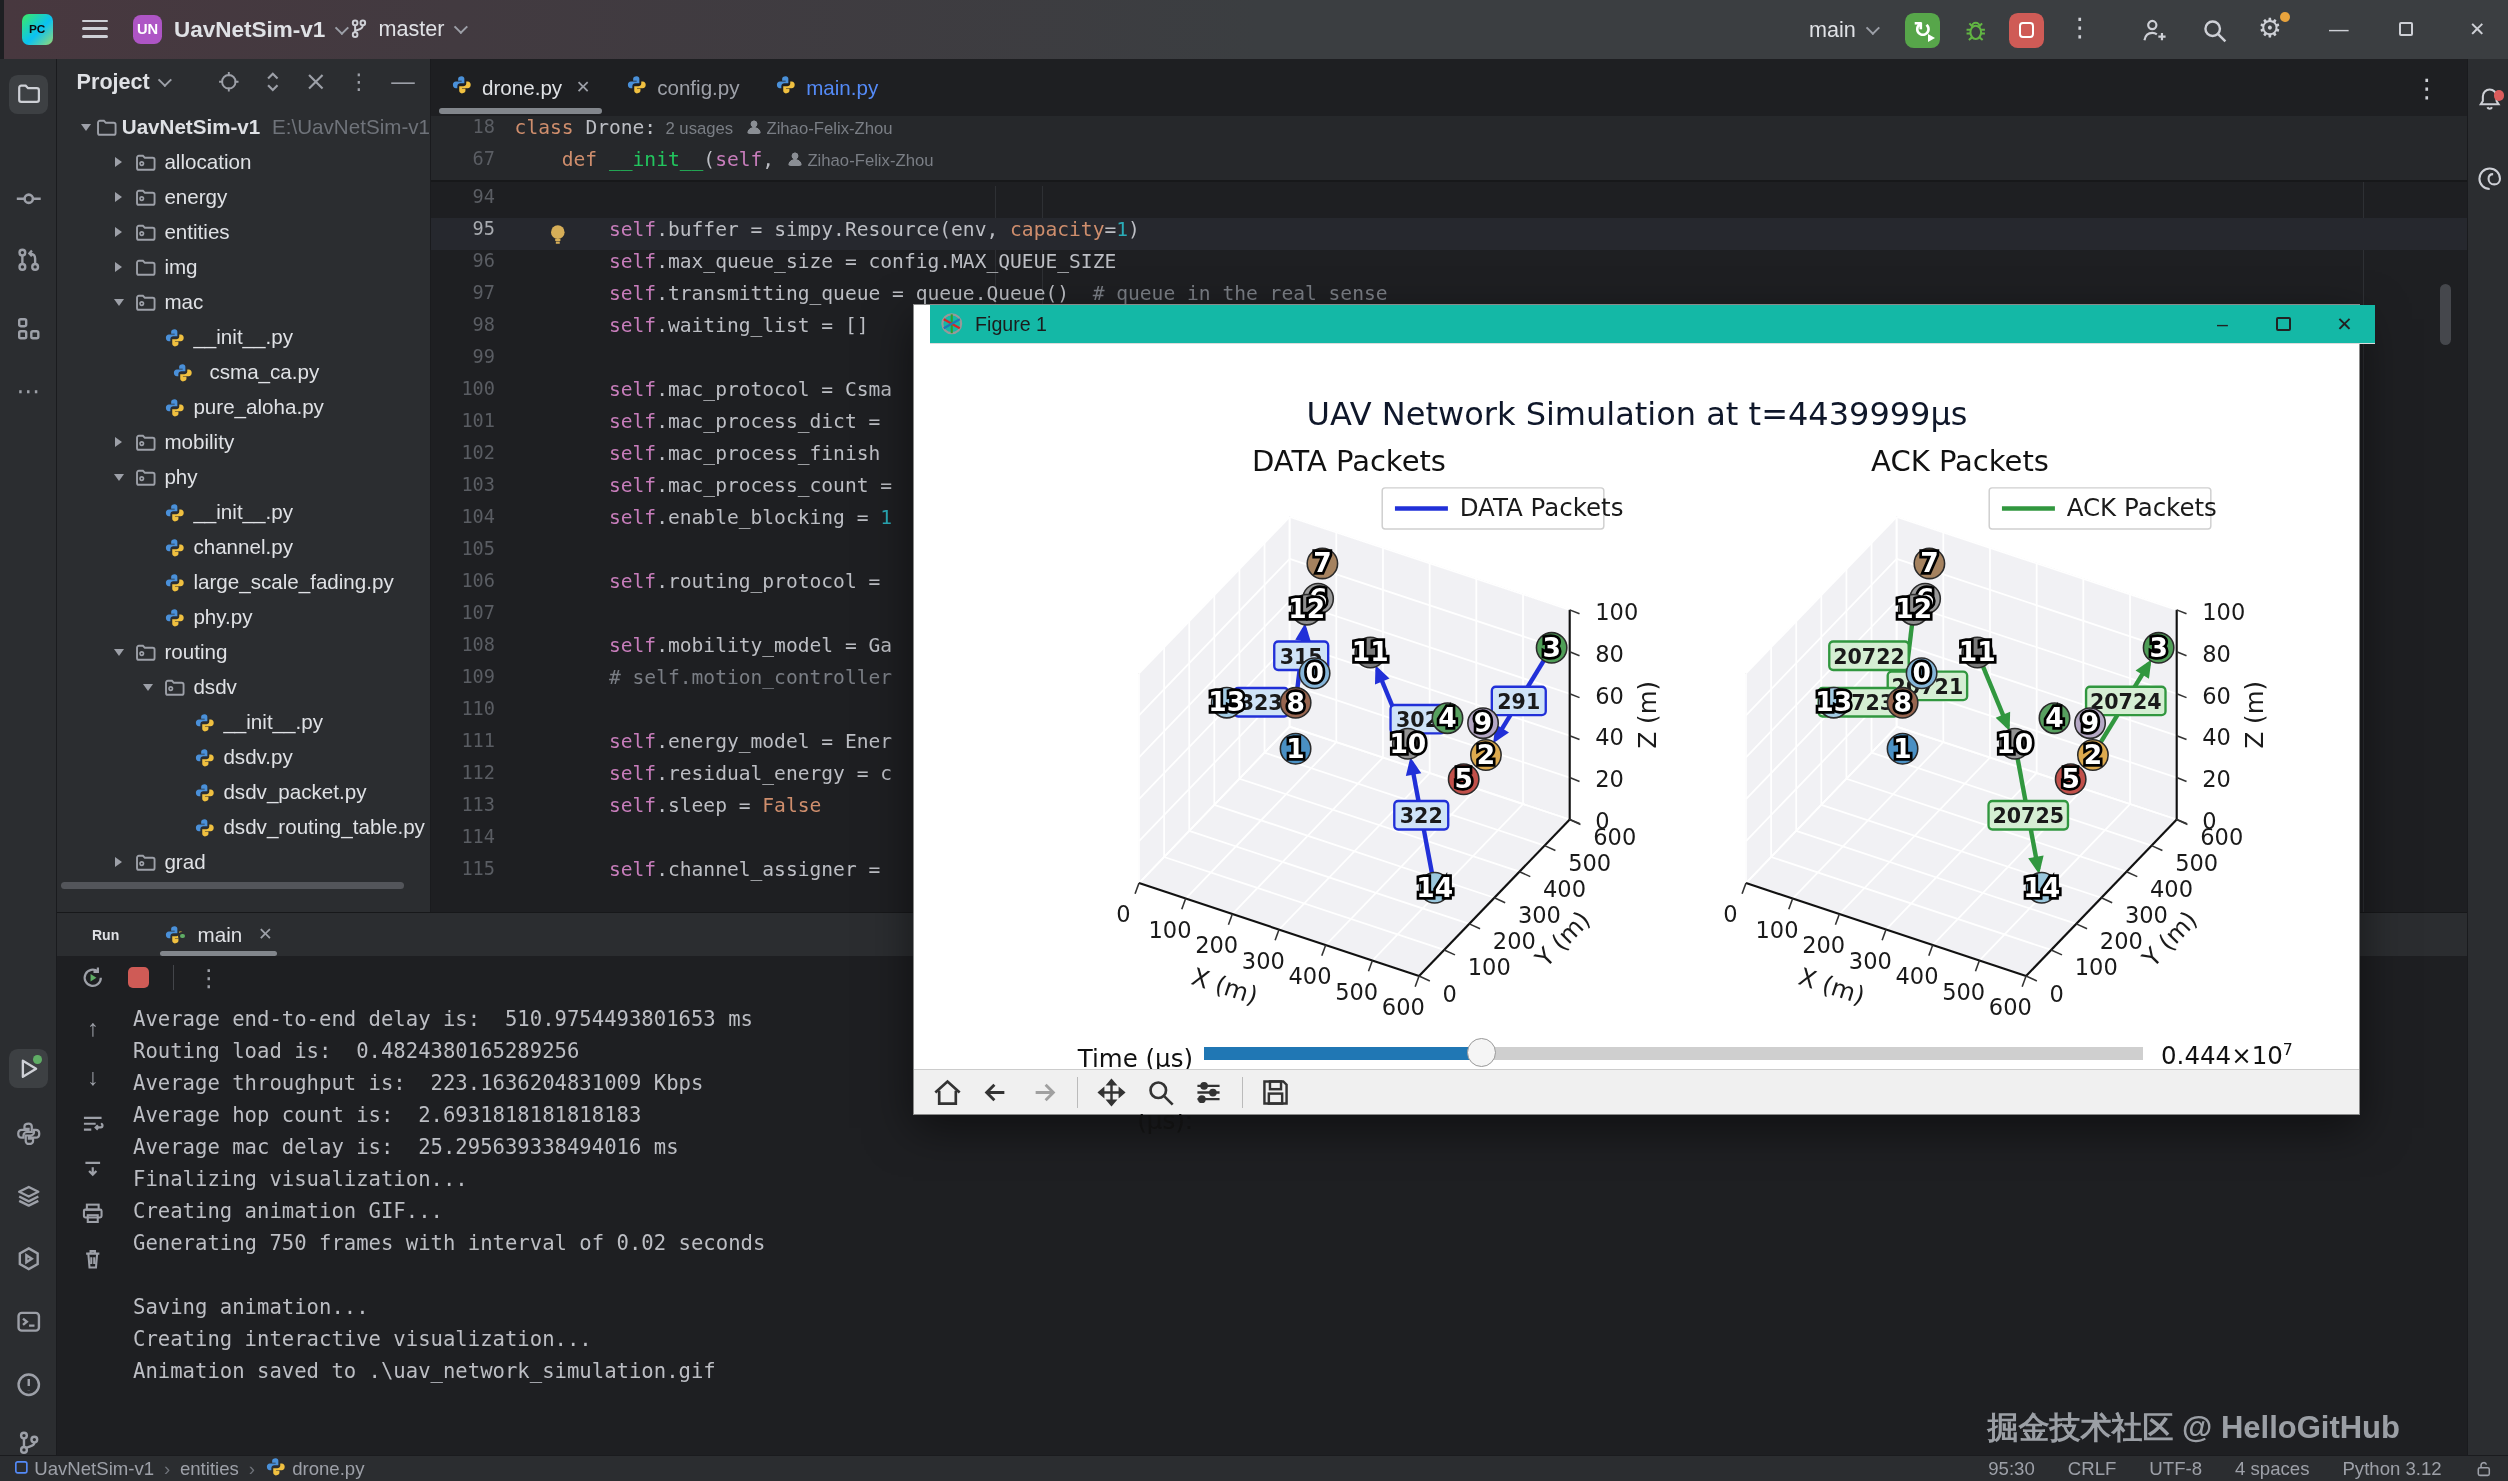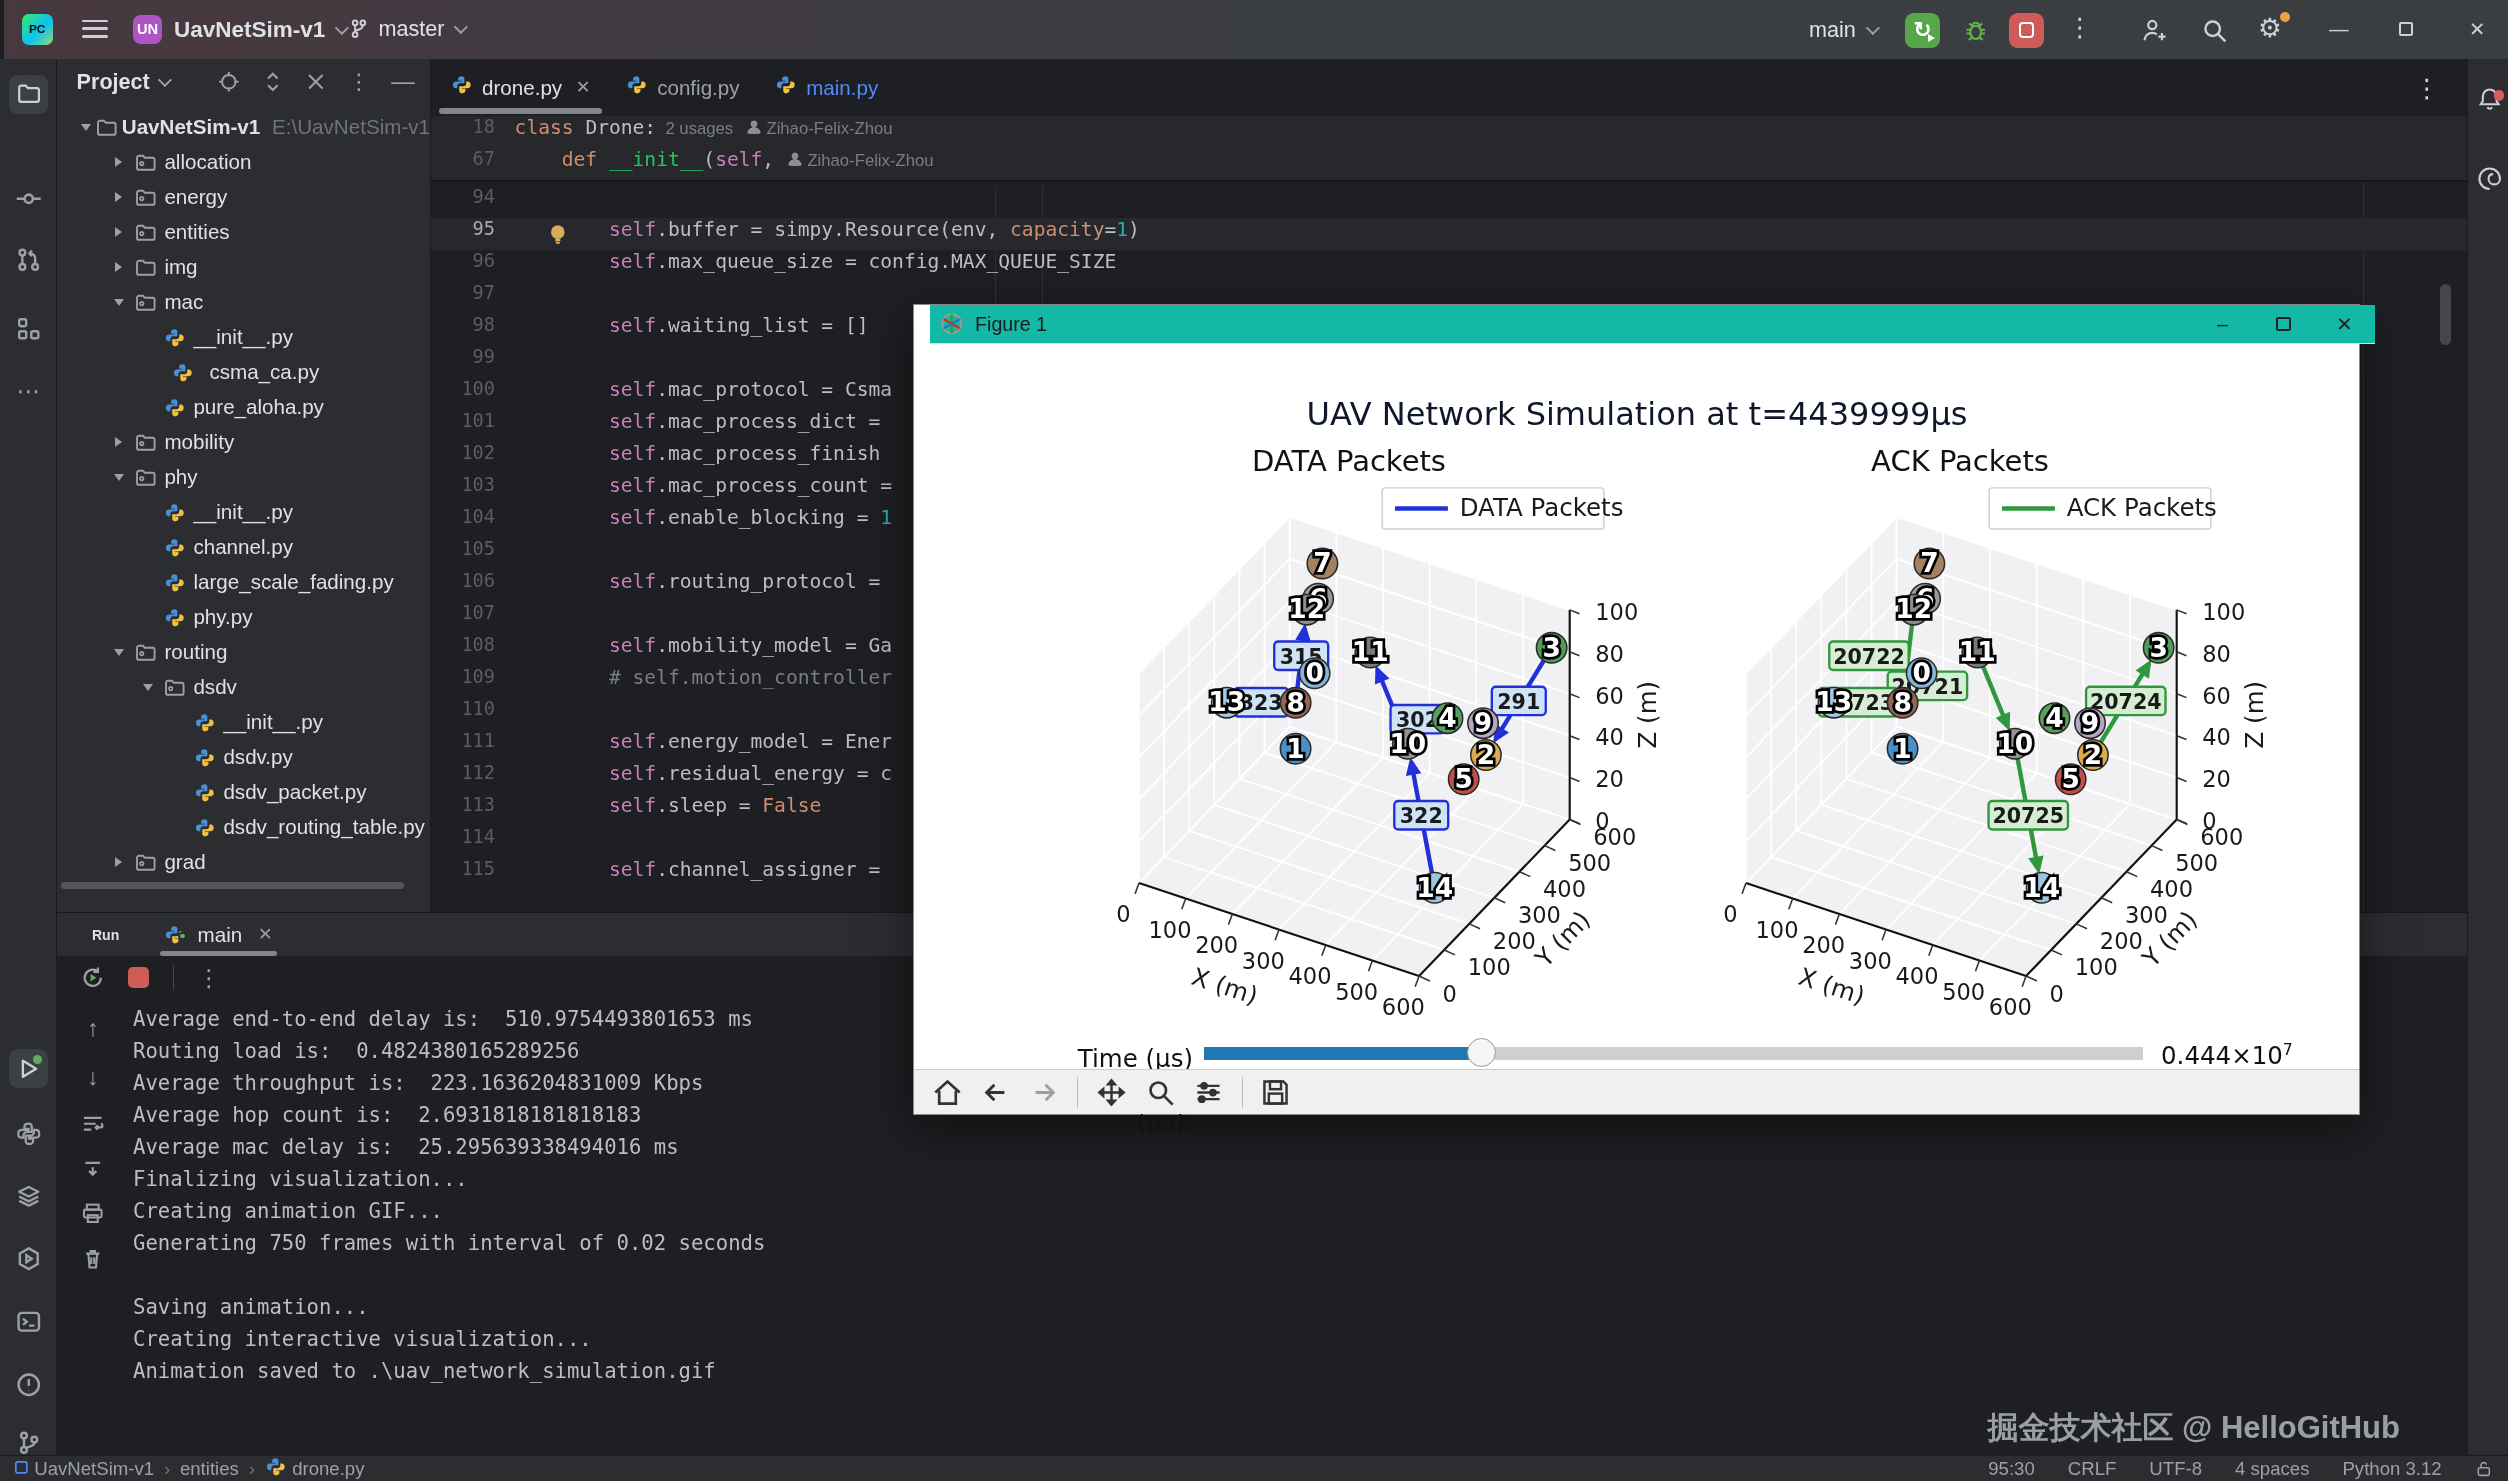--- a/index.html
+++ b/index.html
@@ -608,21 +608,21 @@
         <div class="code-line"><span class="gut">18</span><span class="lc"><span class="kw">class </span><span class="cls">Drone:</span><span class="usg">  2 usages</span><span class="author">Zihao-Felix-Zhou</span></span></div>
         <div class="code-line"><span class="gut">67</span><span class="lc"><span class="kw">    def </span><span class="fn">__init__</span><span class="p">(</span><span class="self">self</span><span class="p">,</span><span class="author">Zihao-Felix-Zhou</span></span></div>
       </div>
     <div id="code">
         <div class="code-line"><span class="gut">94</span><span class="lc"></span></div>
         <div class="code-line hl"><span class="gut">95</span><span class="lc"><span class="self">        self</span><span class="p">.</span><span class="id">buffer</span><span class="p"> = </span><span class="id">simpy</span><span class="p">.</span><span class="id">Resource</span><span class="p">(</span><span class="id">env</span><span class="p">, </span><span class="param">capacity</span><span class="p">=</span><span class="num">1</span><span class="p">)</span></span><svg class="bulb" width="21.6" height="23.5" viewBox="0 0 16 18">
             <circle cx="8" cy="7" r="5.2" fill="#d6ae58"></circle>
             <path d="M6 13h4 M6.5 15h3" stroke="#d6ae58" stroke-width="1.6"></path>
           </svg></div>
         <div class="code-line"><span class="gut">96</span><span class="lc"><span class="self">        self</span><span class="p">.</span><span class="id">max_queue_size</span><span class="p"> = </span><span class="id">config</span><span class="p">.</span><span class="id">MAX_QUEUE_SIZE</span></span></div>
-        <div class="code-line"><span class="gut">97</span></div>
+        <div class="code-line"><span class="gut">97</span><span class="lc"><span class="self">        self</span><span class="p">.</span><span class="id">transmitting_queue</span><span class="p"> = </span><span class="id">queue</span><span class="p">.</span><span class="id">Queue</span><span class="p">()</span><span class="com">  # queue in the real sense</span></span></div>
         <div class="code-line"><span class="gut">98</span><span class="lc"><span class="self">        self</span><span class="p">.</span><span class="id">waiting_list</span><span class="p"> = []</span></span></div>
         <div class="code-line"><span class="gut">99</span><span class="lc"></span></div>
         <div class="code-line"><span class="gut">100</span><span class="lc"><span class="self">        self</span><span class="p">.</span><span class="id">mac_protocol</span><span class="p"> = </span><span class="id">Csma</span></span></div>
         <div class="code-line"><span class="gut">101</span><span class="lc"><span class="self">        self</span><span class="p">.</span><span class="id">mac_process_dict</span><span class="p"> = </span></span></div>
         <div class="code-line"><span class="gut">102</span><span class="lc"><span class="self">        self</span><span class="p">.</span><span class="id">mac_process_finish</span></span></div>
         <div class="code-line"><span class="gut">103</span><span class="lc"><span class="self">        self</span><span class="p">.</span><span class="id">mac_process_count</span><span class="p"> =</span></span></div>
         <div class="code-line"><span class="gut">104</span><span class="lc"><span class="self">        self</span><span class="p">.</span><span class="id">enable_blocking</span><span class="p"> = </span><span class="num">1</span></span></div>
         <div class="code-line"><span class="gut">105</span><span class="lc"></span></div>
         <div class="code-line"><span class="gut">106</span><span class="lc"><span class="self">        self</span><span class="p">.</span><span class="id">routing_protocol</span><span class="p"> = </span></span></div>
         <div class="code-line"><span class="gut">107</span><span class="lc"></span></div>

